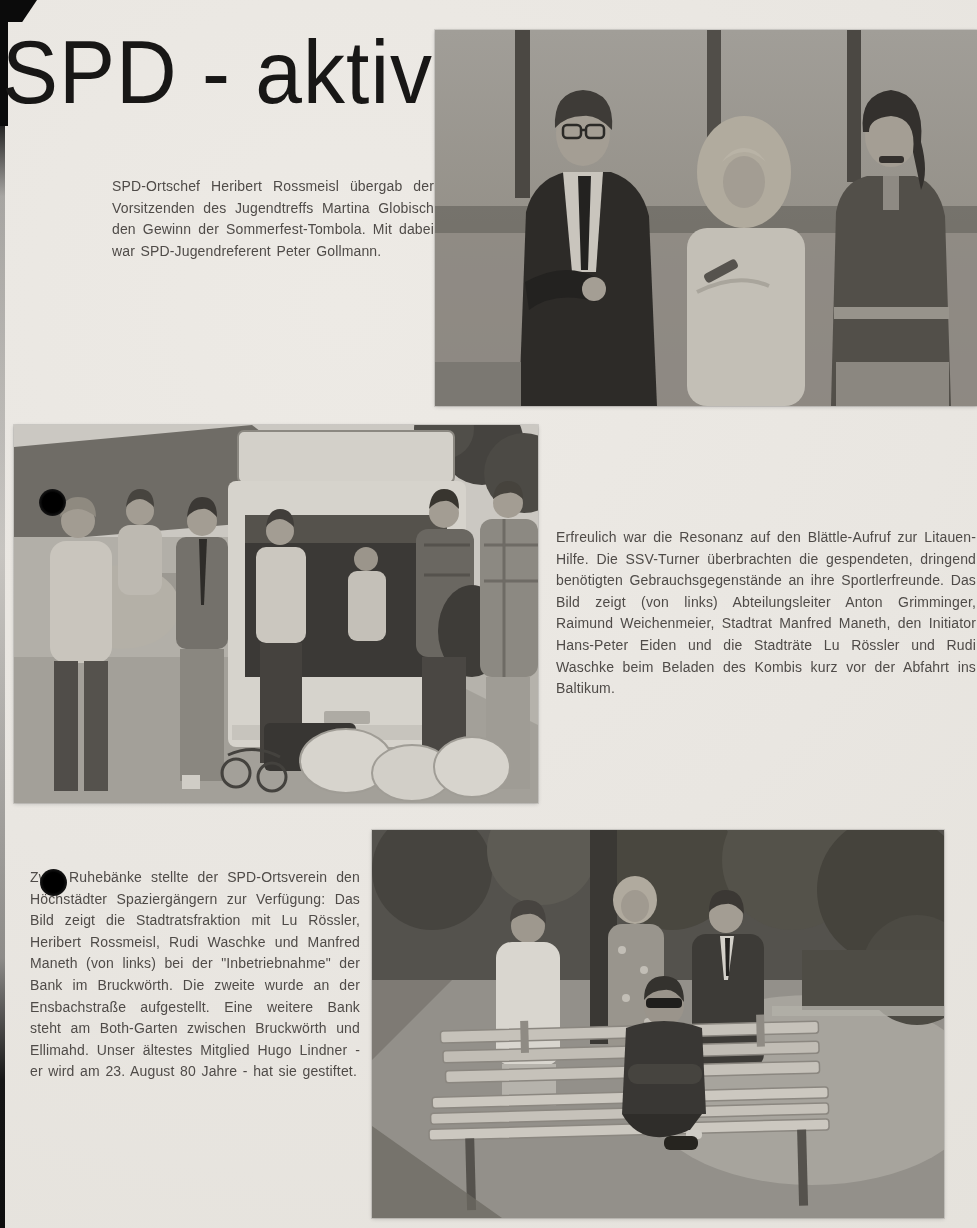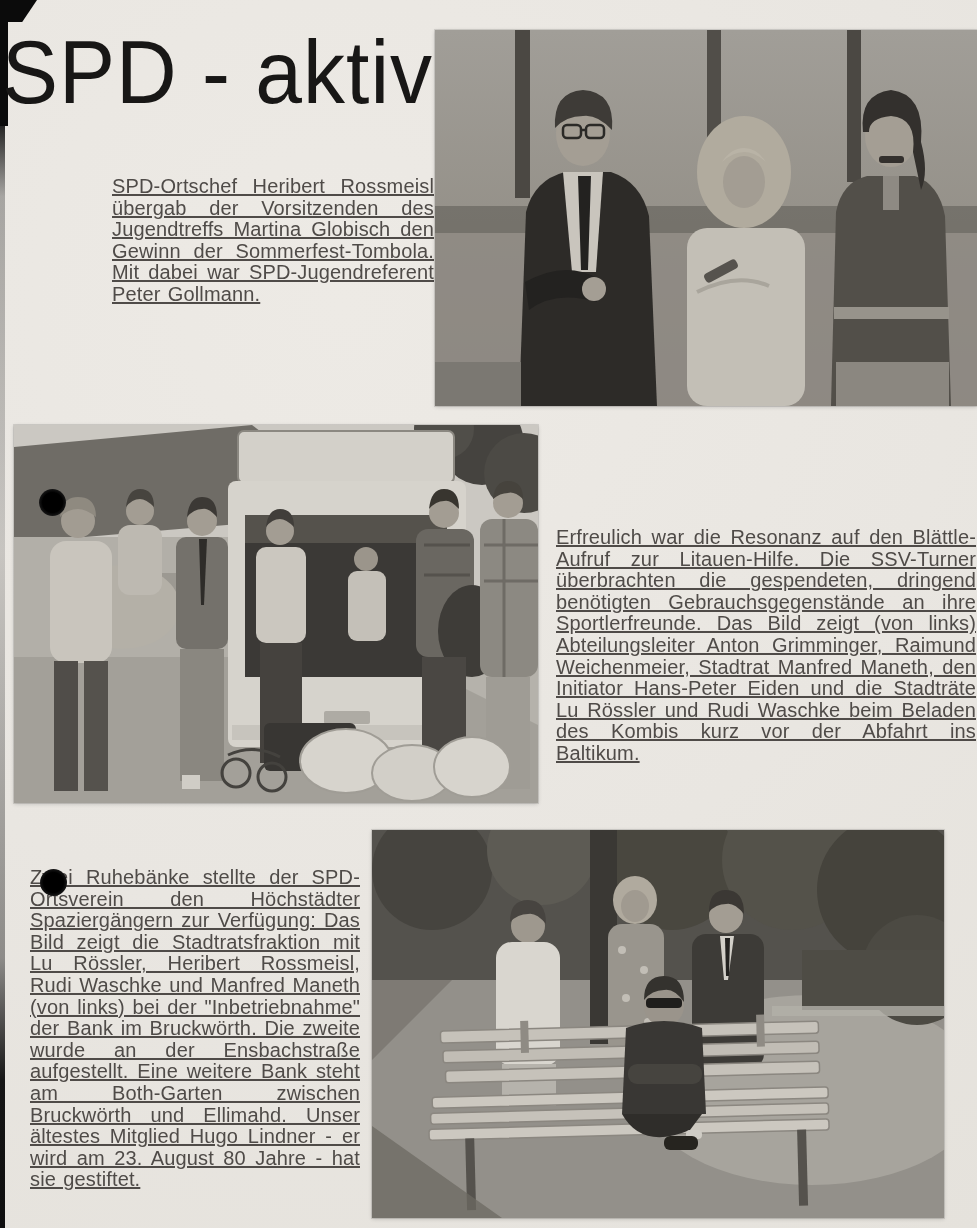--- a/index.html
+++ b/index.html
@@ -19,22 +19,22 @@
   .hole-1{left:39px;top:489px;}
   .hole-2{left:40px;top:869px;}
 
   .page-title{
     position:absolute;left:2px;top:22px;margin:0;
     font-size:84px;font-weight:400;letter-spacing:1px;color:#181716;
     transform:scaleY(1.05);transform-origin:top left;white-space:nowrap;
   }
   .para{
     position:absolute;margin:0;color:#4f4b48;
-    font-size:20px;line-height:21.6px;letter-spacing:.15px;word-spacing:1.5px;
-    text-align:justify;text-align-last:left;text-decoration:underline;
+    font-size:14px;line-height:21.6px;letter-spacing:.15px;word-spacing:1.5px;
+    text-align:justify;text-align-last:left;
   }
   .para-1{left:112px;top:176px;width:322px;}
   .para-2{left:556px;top:527px;width:420px;}
   .para-3{left:30px;top:867px;width:330px;}
 
   .photo{position:absolute;margin:0;box-shadow:0 0 0 1px rgba(0,0,0,.10), 0 1px 4px rgba(0,0,0,.18);}
   .photo svg{display:block;width:100%;height:100%;}
   .photo-1{left:435px;top:30px;width:542px;height:376px;}
   .photo-2{left:14px;top:425px;width:524px;height:378px;}
   .photo-3{left:372px;top:830px;width:572px;height:388px;}

